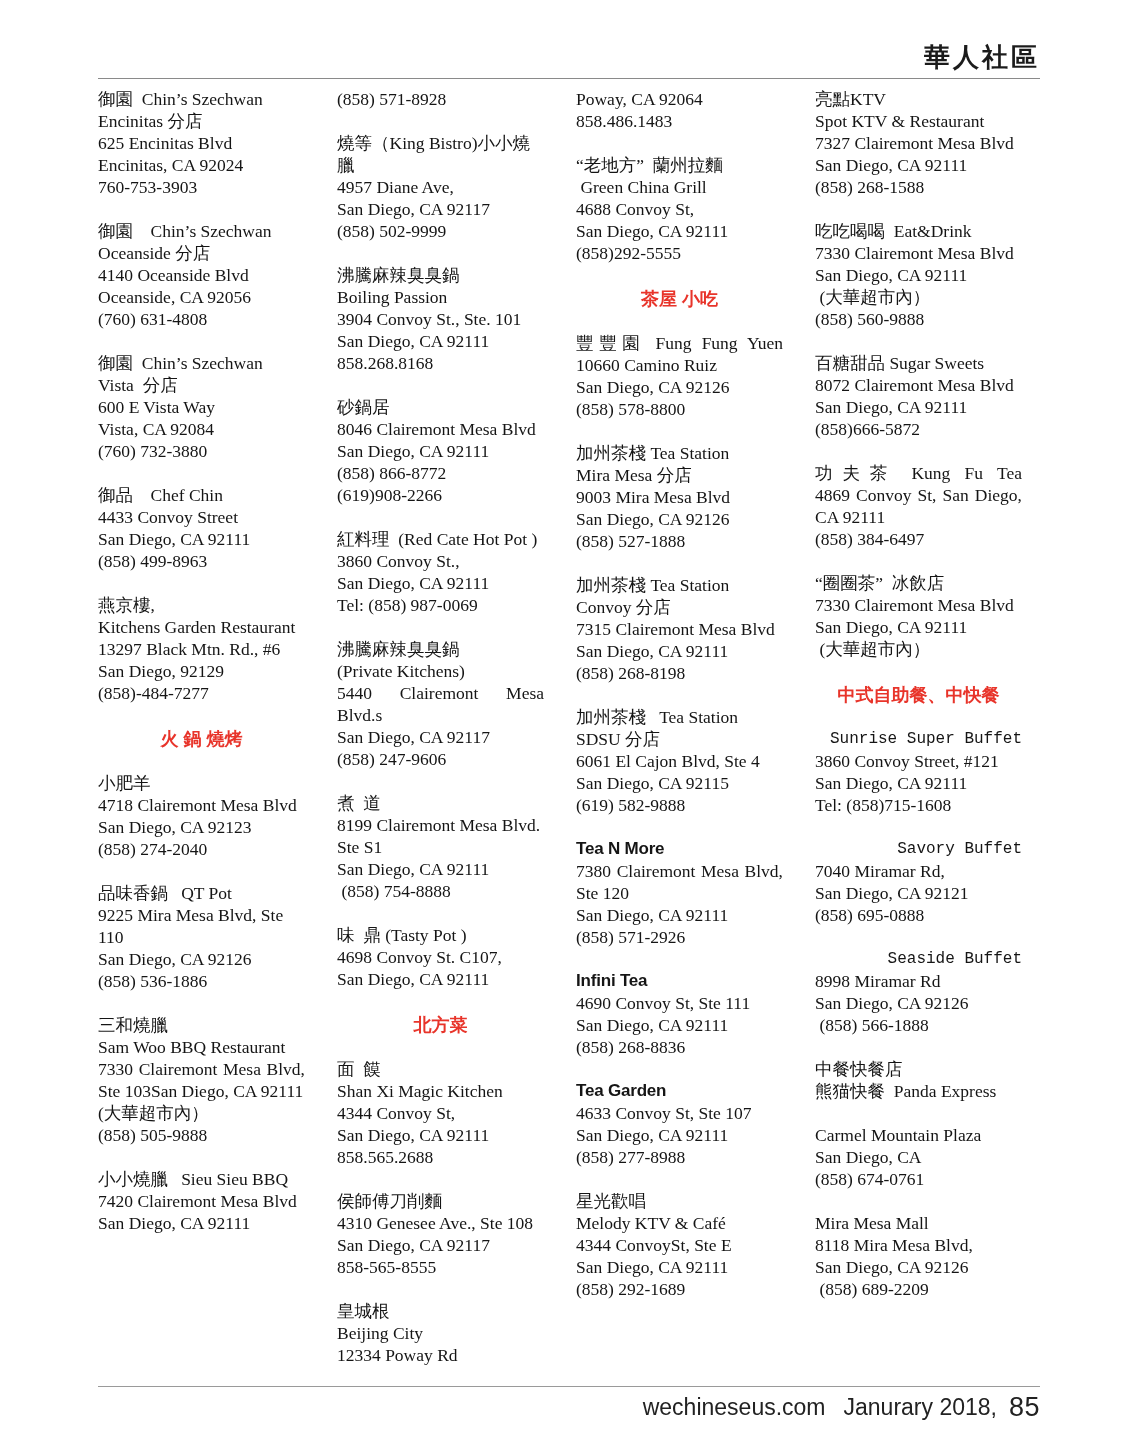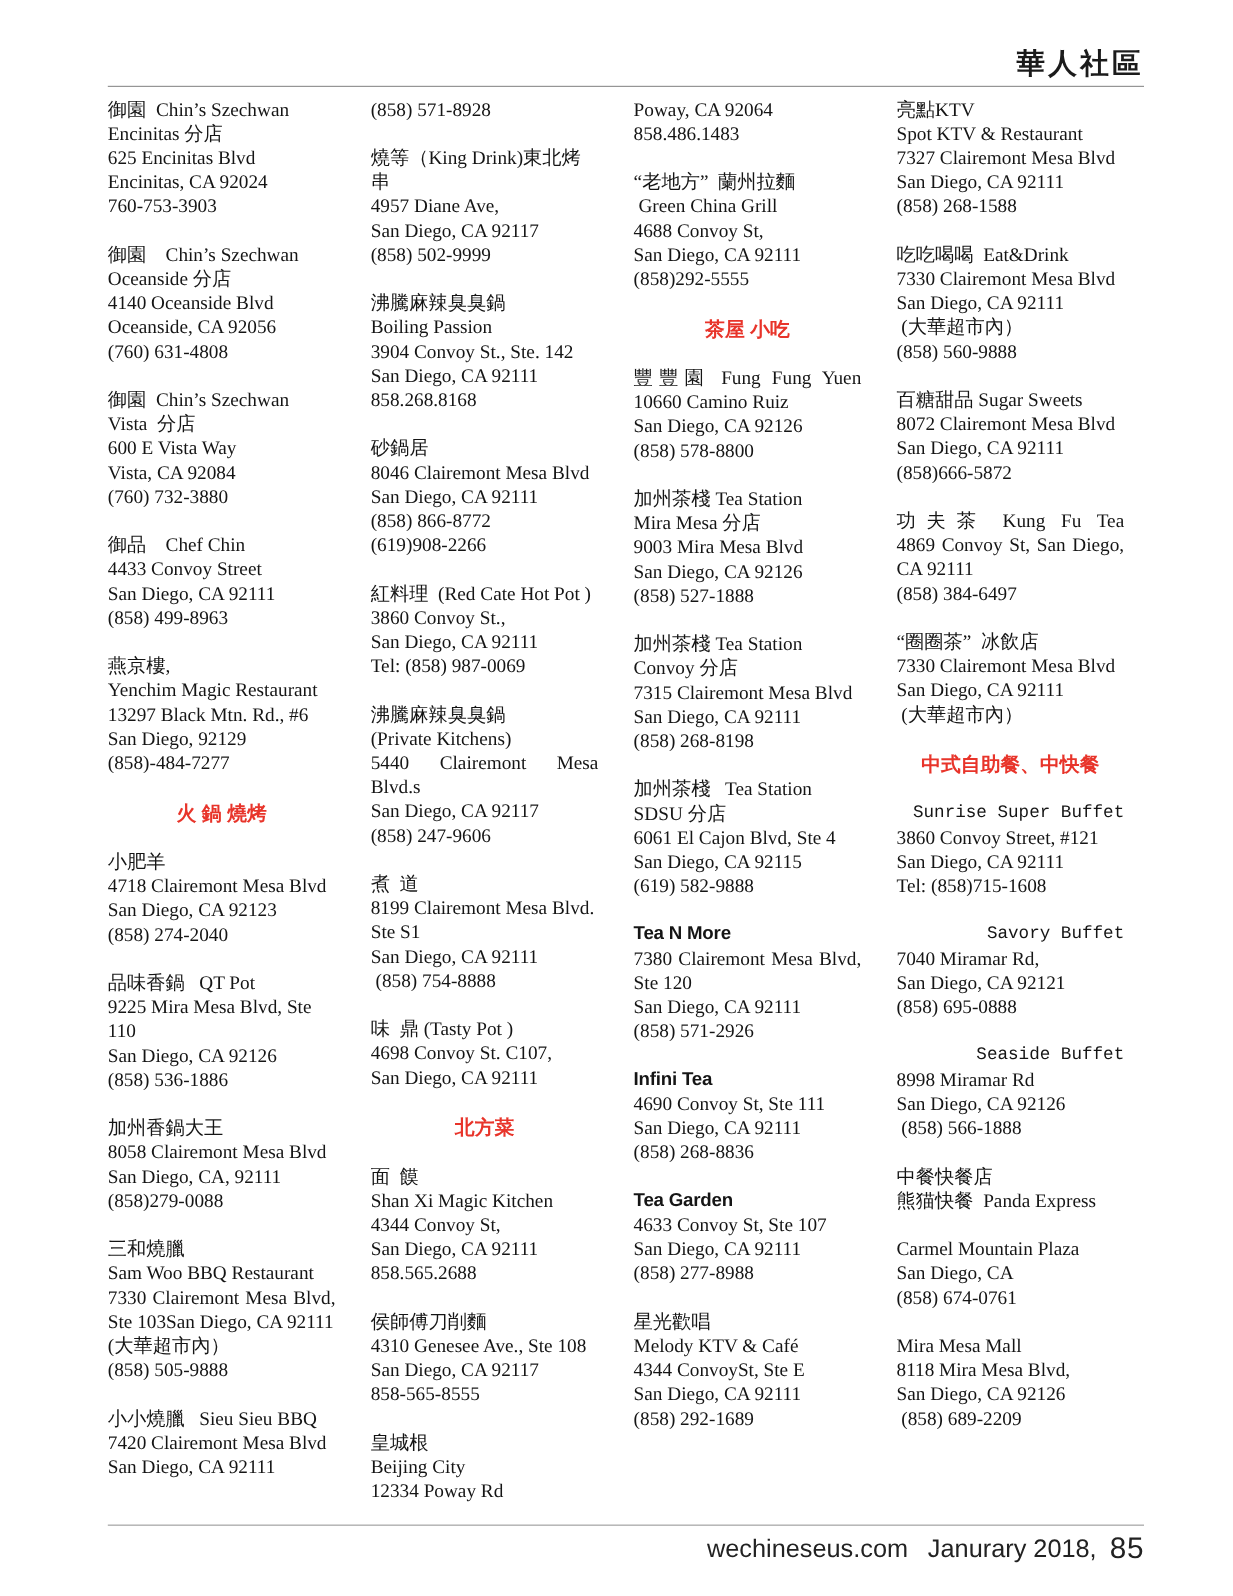--- a/index.html
+++ b/index.html
@@ -96,72 +96,66 @@
           <div class="line">(760) 732-3880</div>
         </div>
         <div class="entry">
           <div class="line">御品    Chef Chin</div>
           <div class="line">4433 Convoy Street</div>
           <div class="line">San Diego, CA 92111</div>
           <div class="line">(858) 499-8963</div>
         </div>
         <div class="entry">
           <div class="line">燕京樓,</div>
-          <div class="line">Yenchim Magic Restaurant</div>
+          <div class="line">Kitchens Garden Restaurant</div>
           <div class="line">13297 Black Mtn. Rd., #6</div>
           <div class="line">San Diego, 92129</div>
           <div class="line">(858)-484-7277</div>
         </div>
         <div class="section-header">火 鍋 燒烤</div>
         <div class="entry">
           <div class="line">小肥羊</div>
           <div class="line">4718 Clairemont Mesa Blvd</div>
           <div class="line">San Diego, CA 92123</div>
           <div class="line">(858) 274-2040</div>
         </div>
         <div class="entry">
           <div class="line">品味香鍋   QT Pot</div>
           <div class="line">9225 Mira Mesa Blvd, Ste 110</div>
           <div class="line">San Diego, CA 92126</div>
           <div class="line">(858) 536-1886</div>
-        </div>
-        <div class="entry">
-          <div class="line">加州香鍋大王</div>
-          <div class="line">8058 Clairemont Mesa Blvd</div>
-          <div class="line">San Diego, CA, 92111</div>
-          <div class="line">(858)279-0088</div>
         </div>
         <div class="entry">
           <div class="line">三和燒臘</div>
           <div class="line">Sam Woo BBQ Restaurant</div>
           <div class="line justify">7330 Clairemont Mesa Blvd,</div>
           <div class="line">Ste 103San Diego, CA 92111</div>
           <div class="line">(大華超市內）</div>
           <div class="line">(858) 505-9888</div>
         </div>
         <div class="entry">
           <div class="line">小小燒臘   Sieu Sieu BBQ</div>
           <div class="line">7420 Clairemont Mesa Blvd</div>
           <div class="line">San Diego, CA 92111</div>
         </div>
       </div>
       <div class="col">
         <div class="entry">
           <div class="line">(858) 571-8928</div>
         </div>
         <div class="entry">
-          <div class="line">燒等（King Drink)東北烤串</div>
+          <div class="line">燒等（King Bistro)小小燒臘</div>
           <div class="line">4957 Diane Ave,</div>
           <div class="line">San Diego, CA 92117</div>
           <div class="line">(858) 502-9999</div>
         </div>
         <div class="entry">
           <div class="line">沸騰麻辣臭臭鍋</div>
           <div class="line">Boiling Passion</div>
-          <div class="line">3904 Convoy St., Ste. 142</div>
+          <div class="line">3904 Convoy St., Ste. 101</div>
           <div class="line">San Diego, CA 92111</div>
           <div class="line">858.268.8168</div>
         </div>
         <div class="entry">
           <div class="line">砂鍋居</div>
           <div class="line">8046 Clairemont Mesa Blvd</div>
           <div class="line">San Diego, CA 92111</div>
           <div class="line">(858) 866-8772</div>
           <div class="line">(619)908-2266</div>
         </div>

